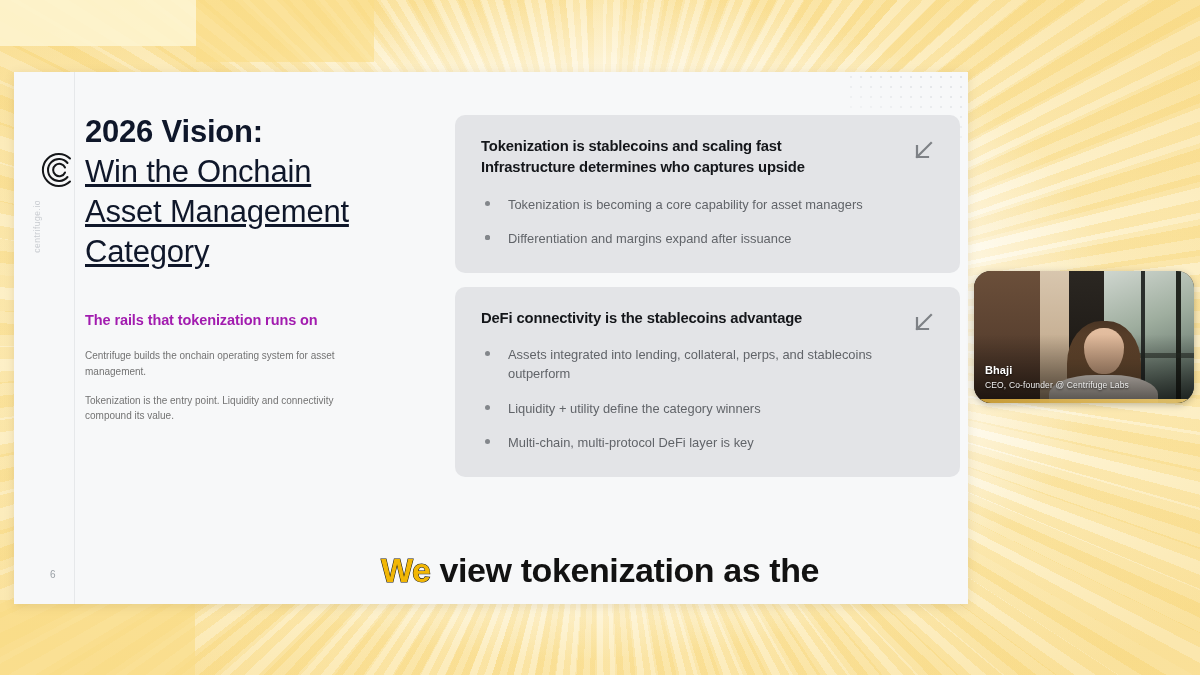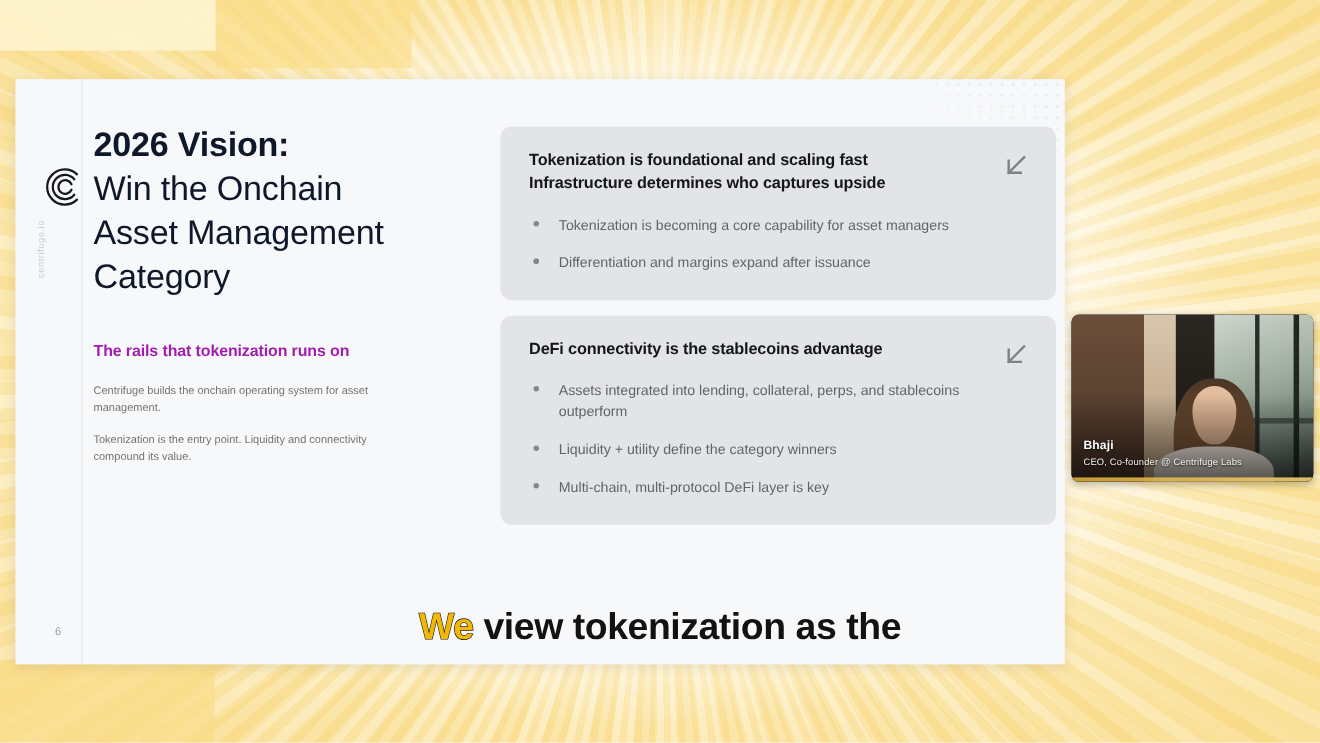--- a/index.html
+++ b/index.html
@@ -84,21 +84,21 @@
             mask-image:linear-gradient(200deg, #000 25%, transparent 85%);
   }
 
   
   .left{ position:absolute; left:71px; top:40px; width:350px; }
   .headline{
     font-size:31px; line-height:1.29; color:#0f172a; letter-spacing:-.2px;
     font-weight:400;
   }
   .headline .l1{ font-weight:700; display:block; }
-  .headline .l2, .headline .l3, .headline .l4{ display:block; font-weight:400; }
+  .headline .l2, .headline .l3, .headline .l4{ display:block; font-weight:400;text-decoration:underline; }
 
   .sub-head{
     margin-top:40px; font-size:14.5px; font-weight:700; color:#a21caf;
     letter-spacing:-.1px;
   }
   .para{
     margin-top:20px; font-size:10px; line-height:1.58; color:#737373;
     max-width:290px;
   }
   .para + .para{ margin-top:13px; }
@@ -124,22 +124,22 @@
     font-size:12.9px; line-height:1.5; color:#616469;
   }
   .bullets li:last-child{ margin-bottom:0; }
   .bullets li .dot{
     position:absolute; left:4px; top:6px; width:5px; height:5px;
     border-radius:50%; background:#83868b;
   }
 
   
   #webcam{
-    position:absolute; left:974px; top:286px; width:220px; height:152px;
-    border-radius:7px; overflow:hidden;
+    position:absolute; left:974px; top:271px; width:220px; height:132px;
+    border-radius:17px; overflow:hidden;
     box-shadow:0 2px 7px rgba(0,0,0,.25);
     background:#2d2622;
   }
   .cam-scene{ position:absolute; inset:0; }
   .cam-wallL{ position:absolute; left:0; top:0; width:32%; height:100%;
     background:linear-gradient(180deg,#6b4f3a,#4a3427); }
   .cam-pillar{ position:absolute; left:30%; top:0; width:13%; height:100%;
     background:linear-gradient(180deg,#d8c6ae,#b79c7d); }
   .cam-dark{ position:absolute; left:43%; top:0; width:16%; height:100%;
     background:linear-gradient(180deg,#2b2722,#17130f); }
@@ -240,21 +240,21 @@
       <div class="sub-head">The rails that tokenization runs on</div>
 
       <p class="para">Centrifuge builds the onchain operating system for asset management.</p>
       <p class="para">Tokenization is the entry point. Liquidity and connectivity compound its value.</p>
     </div>
 
     <div class="cards">
 
       <div class="card">
         <div class="card-title">
-          <span>Tokenization is foundational and scaling fast</span>
+          <span>Tokenization is stablecoins and scaling fast</span>
           <span class="t2">Infrastructure determines who captures upside</span>
         </div>
         <span class="arrow-icon">
           <svg viewBox="0 0 26 26" width="26" height="26" fill="none" stroke="currentColor" stroke-width="2.2" stroke-linecap="square">
             <path d="M21 4 L7 18"></path>
             <path d="M7 8 L7 19 L18 19" transform="translate(0,-1)"></path>
           </svg>
         </span>
         <ul class="bullets">
           <li><span class="dot"></span><span>Tokenization is becoming a core capability for asset managers</span></li>

